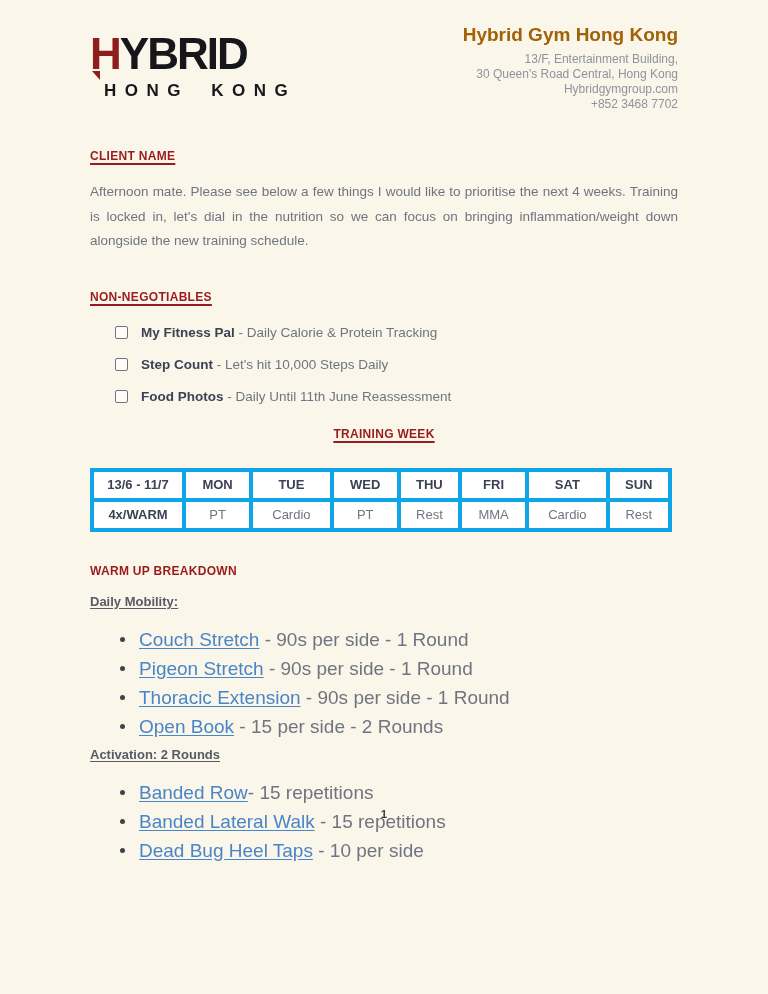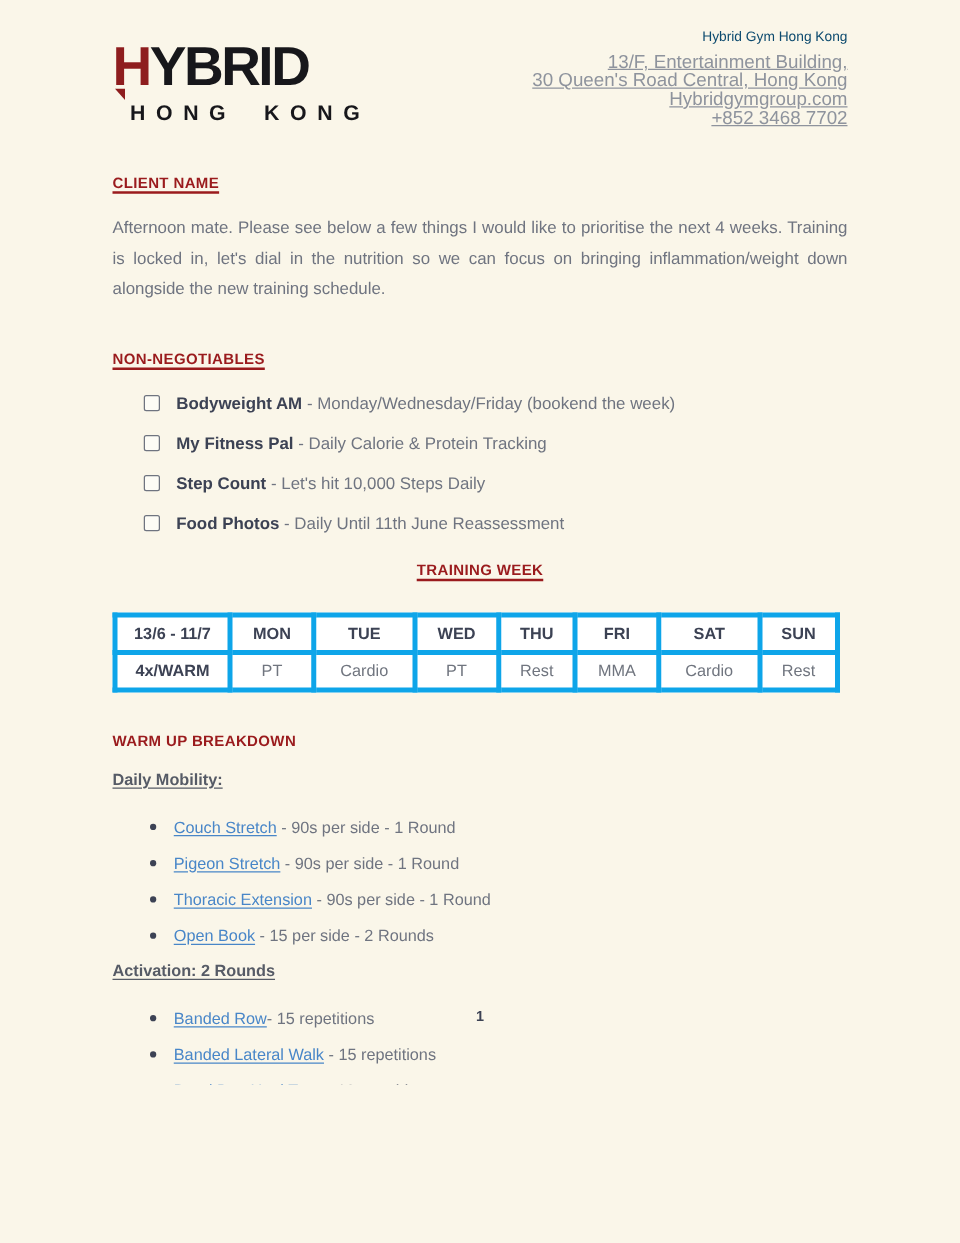--- a/index.html
+++ b/index.html
@@ -16,22 +16,22 @@
   .logo { padding-top:10px; }
   .logo-word { font-size:44px; font-weight:800; letter-spacing:-2px; color:#17171b; line-height:1; white-space:nowrap; }
   .logo-h { color:#8E1D1E; position:relative; display:inline-block; }
   .logo-h::after {
     content:""; position:absolute; left:2px; top:39px; width:0; height:0;
     border-top:9px solid #8E1D1E; border-left:8px solid transparent;
   }
   .logo-sub { font-size:17px; font-weight:700; letter-spacing:8.5px; word-spacing:9px; color:#17171b; margin-top:5px; padding-left:14px; }
 
   .contact { text-align:right; padding-top:2px; }
-  .contact-name { font-size:11px; font-weight:400; color:#0c4a6e; margin-bottom:6px; }
-  .contact-line { font-size:15px; color:#8E939D; line-height:15px;text-decoration:underline; }
+  .contact-name { font-size:19px; font-weight:700; color:#a16207; margin-bottom:6px; }
+  .contact-line { font-size:12px; color:#8E939D; line-height:15px; }
 
   
   .section-heading {
     color:#9A1B1D; font-size:12px; font-weight:700; letter-spacing:0.3px;
   }
   .underlined { text-decoration:underline; text-decoration-thickness:1.5px; text-underline-offset:3px; }
   .h-client { margin-top:37px; }
   .h-nonneg { margin-top:36px; }
   .h-week   { margin-top:22px;text-align:center; }
   .h-warmup { margin-top:32px; }
@@ -64,21 +64,21 @@
   .cell-bold { font-weight:700; color:#3C4254; }
   .cell-val  { color:#70757F; }
 
   
   .sub-label {
     margin-top:16px; font-size:13px; color:#565B66;
     text-decoration:underline; text-underline-offset:2px;font-weight:bold;
   }
   .sub-label.tight { margin-top:2px; }
   .bullet-list { list-style:none; margin:22px 0 0 0; padding:0 0 0 30px; }
-  .bullet-item { display:flex; align-items:center; margin-bottom:12px; font-size:13px; line-height:17px; }
+  .bullet-item { display:flex; align-items:center; margin-bottom:12px; font-size:19px; line-height:17px; }
   .bullet-dot { width:5px; height:5px; border-radius:50%; background:#3C4254; margin-right:14px; flex:none; }
   .exercise-link { color:#4886C8; text-decoration:underline; text-underline-offset:2px; cursor:pointer; }
   .bullet-detail { color:#6F7480; white-space:pre-wrap; }
 
   
   .page-number {
     position:absolute; bottom:48px; left:0; right:0; text-align:center;
     font-size:11.5px; font-weight:700; color:#3C4254;
   }
 </style>
@@ -99,24 +99,20 @@
       <div class="contact-line">Hybridgymgroup.com</div>
       <div class="contact-line">+852 3468 7702</div>
     </div>
   </div>
 
   <div class="section-heading underlined h-client">CLIENT NAME</div>
   <p class="intro">Afternoon mate. Please see below a few things I would like to prioritise the next 4 weeks. Training is locked in, let's dial in the nutrition so we can focus on bringing inflammation/weight down alongside the new training schedule.</p>
 
   <div class="section-heading underlined h-nonneg">NON-NEGOTIABLES</div>
   <ul class="checklist">
-    <li class="check-item">
-      <span class="checkbox"></span>
-      <span><span class="check-title">Bodyweight AM</span><span class="check-detail"> - Monday/Wednesday/Friday (bookend the week)</span></span>
-    </li>
     <li class="check-item">
       <span class="checkbox"></span>
       <span><span class="check-title">My Fitness Pal</span><span class="check-detail"> - Daily Calorie &amp; Protein Tracking</span></span>
     </li>
     <li class="check-item">
       <span class="checkbox"></span>
       <span><span class="check-title">Step Count</span><span class="check-detail"> - Let's hit 10,000 Steps Daily</span></span>
     </li>
     <li class="check-item">
       <span class="checkbox"></span>

